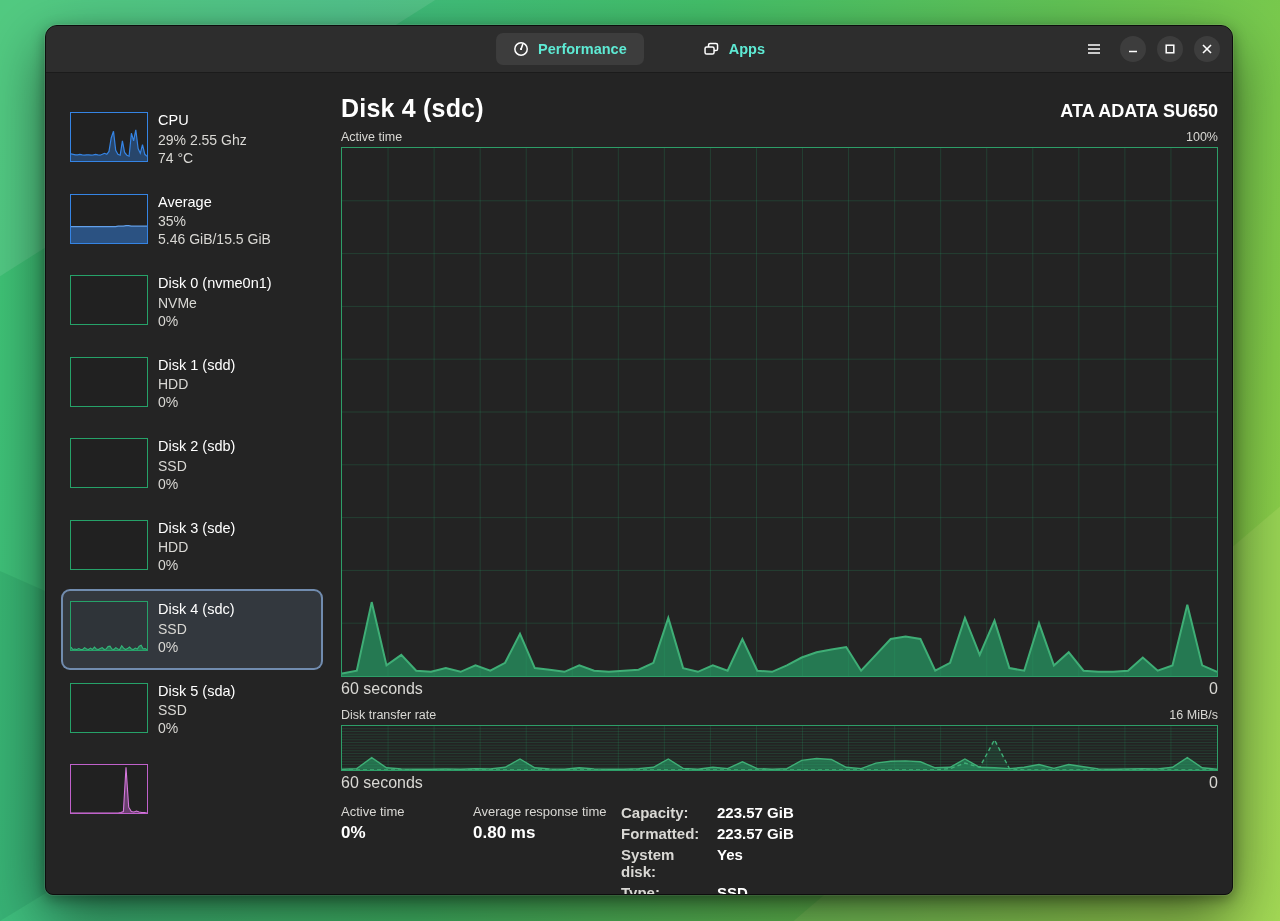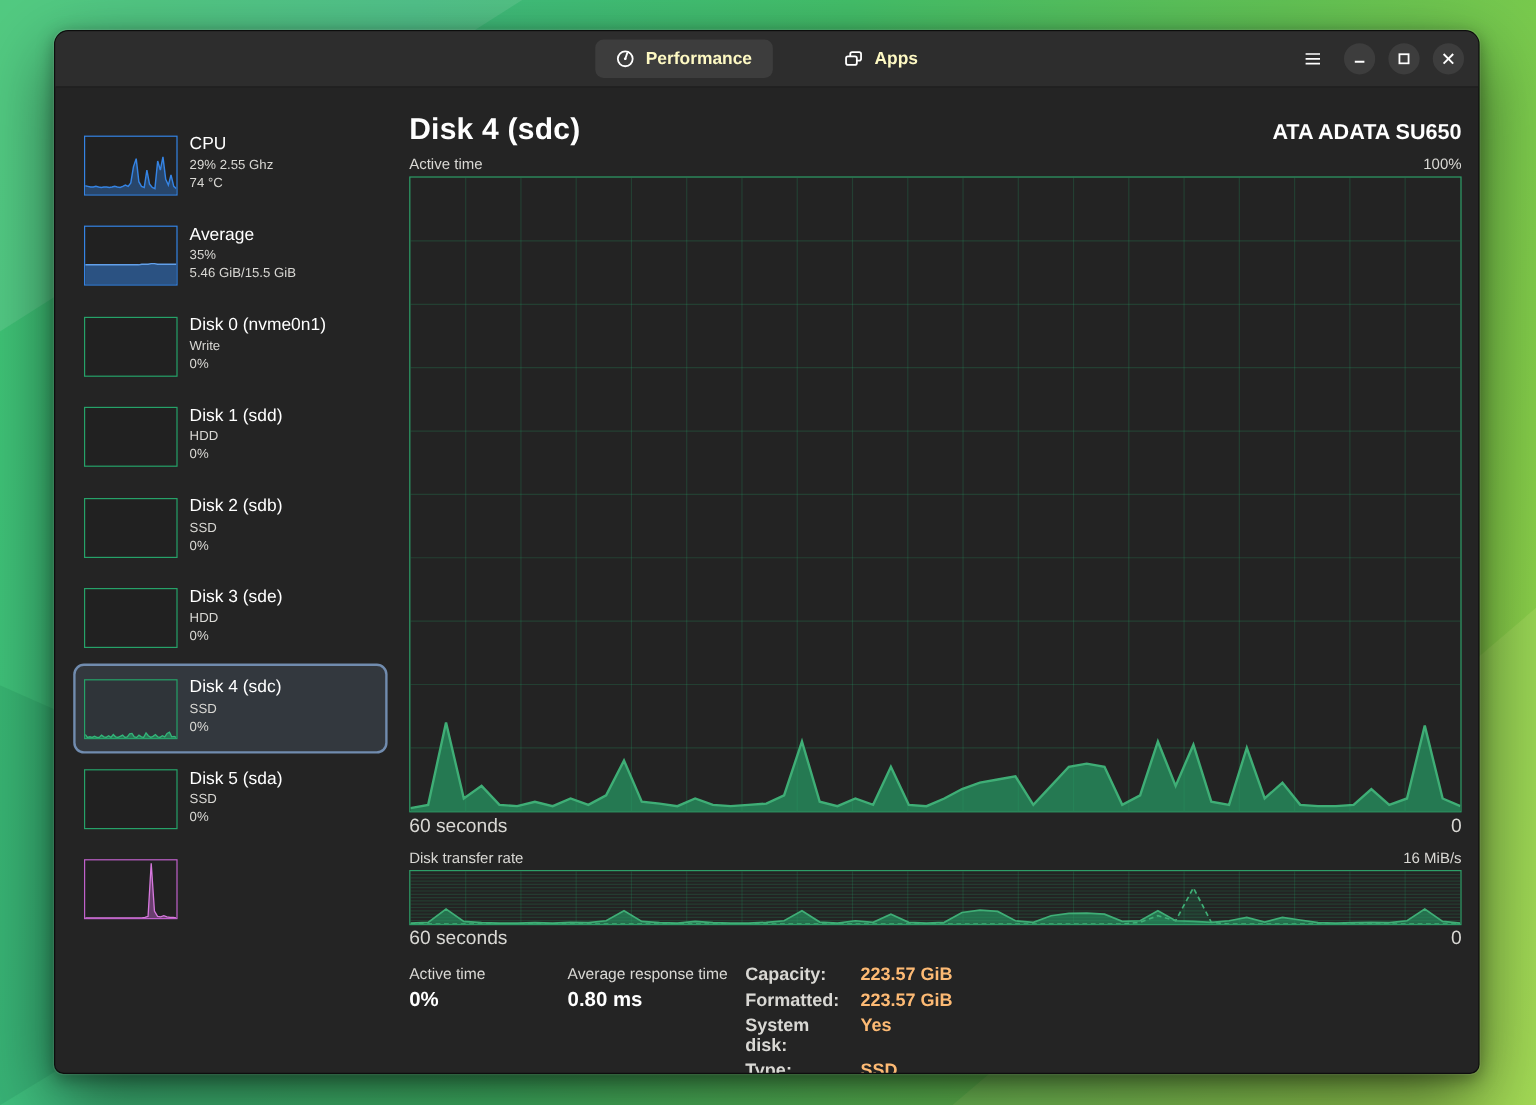--- a/index.html
+++ b/index.html
@@ -21,41 +21,41 @@
     outline:1px solid rgba(255,255,255,.08);
     box-shadow:0 22px 60px rgba(0,0,0,.55), 0 4px 14px rgba(0,0,0,.35);
     overflow:hidden; color:#fff;
   }
   
   .titlebar {
     height:47px; background:#2d2d2d; border-bottom:1px solid #1b1b1b;
     display:flex; align-items:center; position:relative;
   }
   .tabs { position:absolute; left:50%; transform:translateX(-50%); display:flex; align-items:center; gap:42px; }
-  .tab { display:flex; align-items:flex-end; gap:9px; font-size:14.5px; font-weight:bold; color:#fef9c3;
+  .tab { display:flex; align-items:flex-end; gap:9px; font-size:14.5px; font-weight:bold; color:#5eead4;
          padding:8px 17px; border-radius:7px; cursor:default; }
   .tab.active { background:#3d3d3d; }
   .tab svg { display:block; }
   .win-controls { position:absolute; right:12px; display:flex; align-items:center; gap:11px; }
   .menu-btn { width:30px; height:30px; display:flex; align-items:center; justify-content:center; border-radius:6px; }
   .circle-btn { width:26px; height:26px; border-radius:50%; background:#3d3d3d; display:flex; align-items:center; justify-content:center; }
 
   
   .content { display:flex; height:822px; }
   .sidebar { width:295px; padding:27px 0 0 15px; flex:none; }
   .side-item {
     display:flex; gap:10px; width:262px; padding:10px 7px; border-radius:9px;
-    border:2px solid transparent; margin-bottom:1px;align-items:flex-end;
+    border:2px solid transparent; margin-bottom:1px;
   }
   .side-item.selected { background:#33383e; border-color:rgba(125,155,195,.85); }
   .mini-chart { width:78px; height:50px; border:1.5px solid; flex:none; position:relative; background:rgba(0,0,0,.07); }
   .mini-chart svg { position:absolute; inset:0; width:100%; height:100%; }
   .side-text { padding-top:1px; line-height:1; }
   .side-title { font-size:14.5px; color:#ffffff; margin-bottom:5px; }
-  .side-sub { font-size:11px; color:#d9d8d4; margin-bottom:4px; }
+  .side-sub { font-size:14px; color:#d9d8d4; margin-bottom:4px; }
 
   .main { flex:1; padding:21px 16px 0 0; }
   .main-header { display:flex; justify-content:space-between; align-items:baseline; }
   .main-title { font-size:25px; font-weight:bold; letter-spacing:.2px; }
   .device-name { font-size:18px; font-weight:bold;margin-left:48px; }
   .chart-label-row { display:flex; justify-content:space-between; font-size:12.5px; color:#d9d8d4; margin-top:7px; margin-bottom:3px; }
   .axis-row { display:flex; justify-content:space-between; font-size:16px; color:#d9d8d4; margin-top:3px; }
   .big-chart { width:877px; height:530px; border:1px solid #2d9e68; position:relative; background:#232323; }
   .small-chart { width:877px; height:46px; border:1px solid #2d9e68; position:relative; background:#232323; }
   .big-chart svg,.small-chart svg { position:absolute; inset:0; width:100%; height:100%; }
@@ -65,21 +65,21 @@
   .stats { display:flex; margin-top:12px; }
   .stat-col1 { width:132px; }
   .stat-col2 { width:148px; }
   .stat-label { font-size:13px; color:#d9d8d4; }
   .stat-value { font-size:17px; font-weight:bold; color:#fff; margin-top:4px; }
   .speed-block { margin-top:12px; padding-left:9px; }
   .speed-read { border-left:3px dotted #26a269; }
   .speed-write { border-left:3px solid #26a269; }
   .detail-grid { display:grid; grid-template-columns:84px auto; column-gap:12px; row-gap:4px; font-size:15px;font-weight:bold; }
   .detail-key { color:#d9d8d4; }
-  .detail-val { color:#fdba74; }
+  .detail-val { color:#ffffff; }
 </style>
 </head>
 <body>
 
 <div class="bg-facet facet-a"></div>
 <div class="bg-facet facet-b"></div>
 <div class="bg-facet facet-c"></div>
 
 <div class="window">
 
@@ -158,21 +158,21 @@
         <div class="side-text">
           <div class="side-title">Average</div>
           <div class="side-sub">35%</div>
           <div class="side-sub">5.46 GiB/15.5 GiB</div>
         </div>
       </div>
         <div class="side-item">
         <div class="mini-chart" style="border-color: rgb(38, 162, 105);"></div>
         <div class="side-text">
           <div class="side-title">Disk 0 (nvme0n1)</div>
-          <div class="side-sub">Write</div>
+          <div class="side-sub">NVMe</div>
           <div class="side-sub">0%</div>
         </div>
       </div>
         <div class="side-item">
         <div class="mini-chart" style="border-color: rgb(38, 162, 105);"></div>
         <div class="side-text">
           <div class="side-title">Disk 1 (sdd)</div>
           <div class="side-sub">HDD</div>
           <div class="side-sub">0%</div>
         </div>

